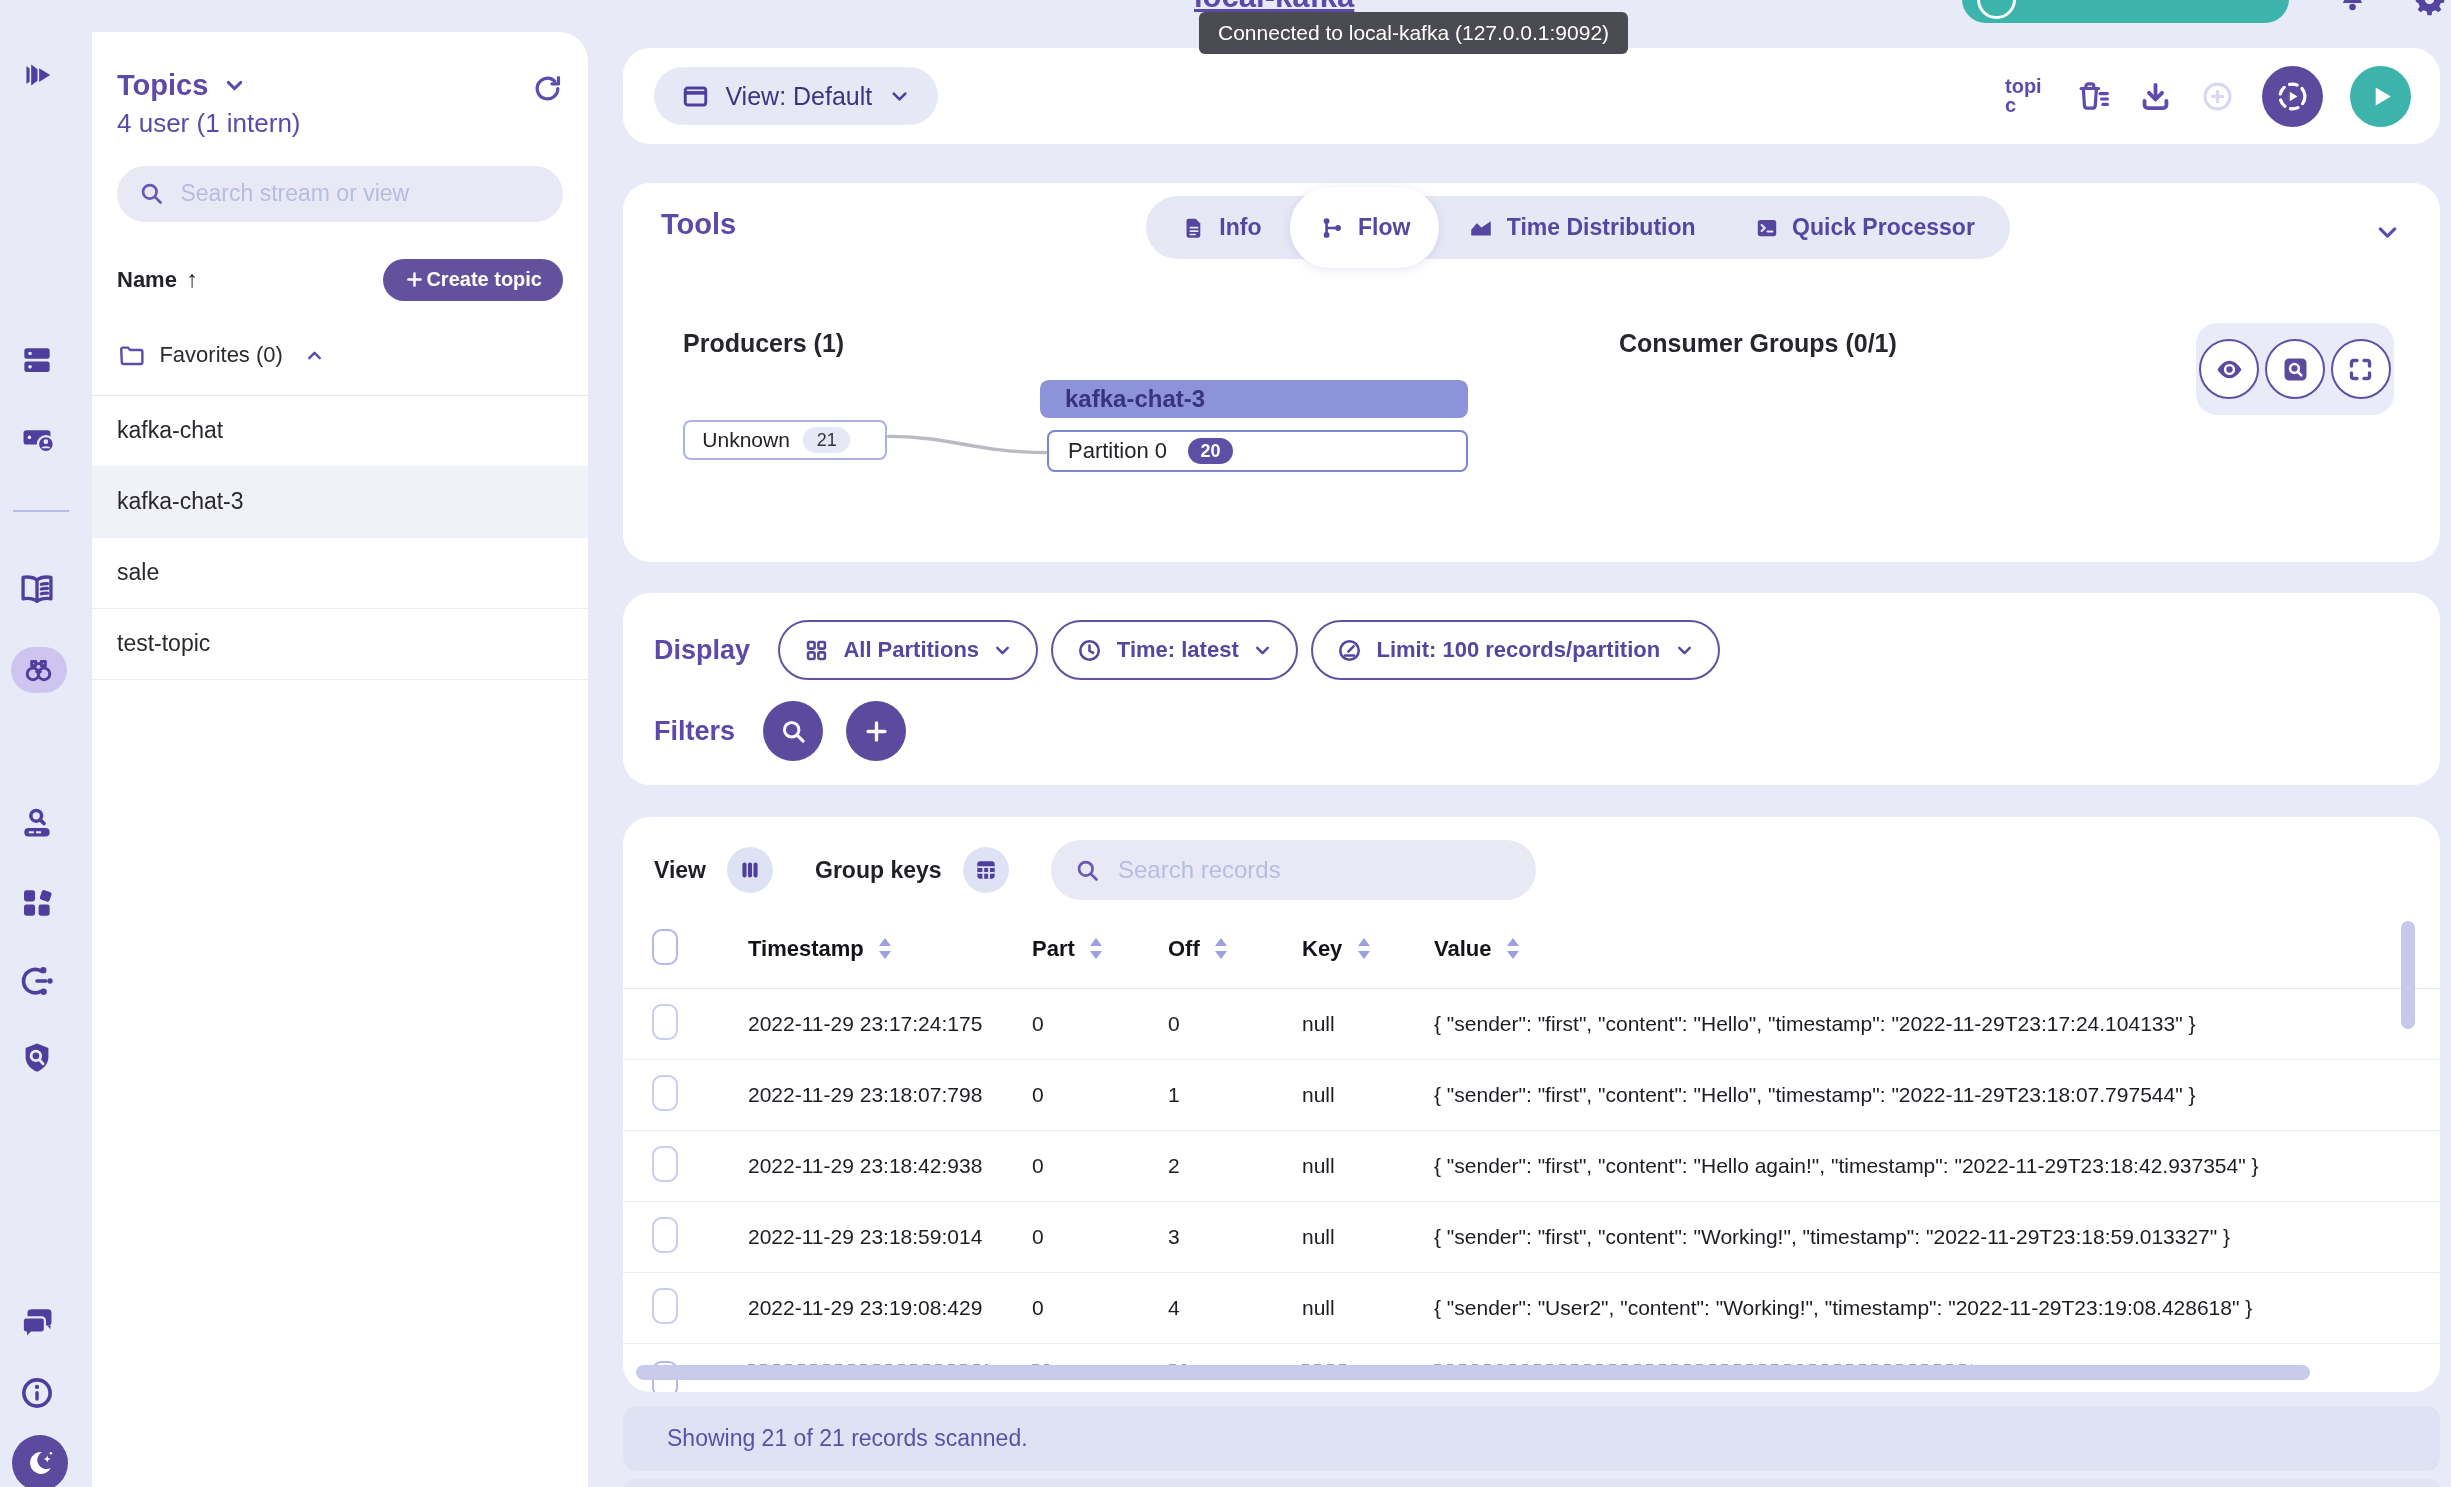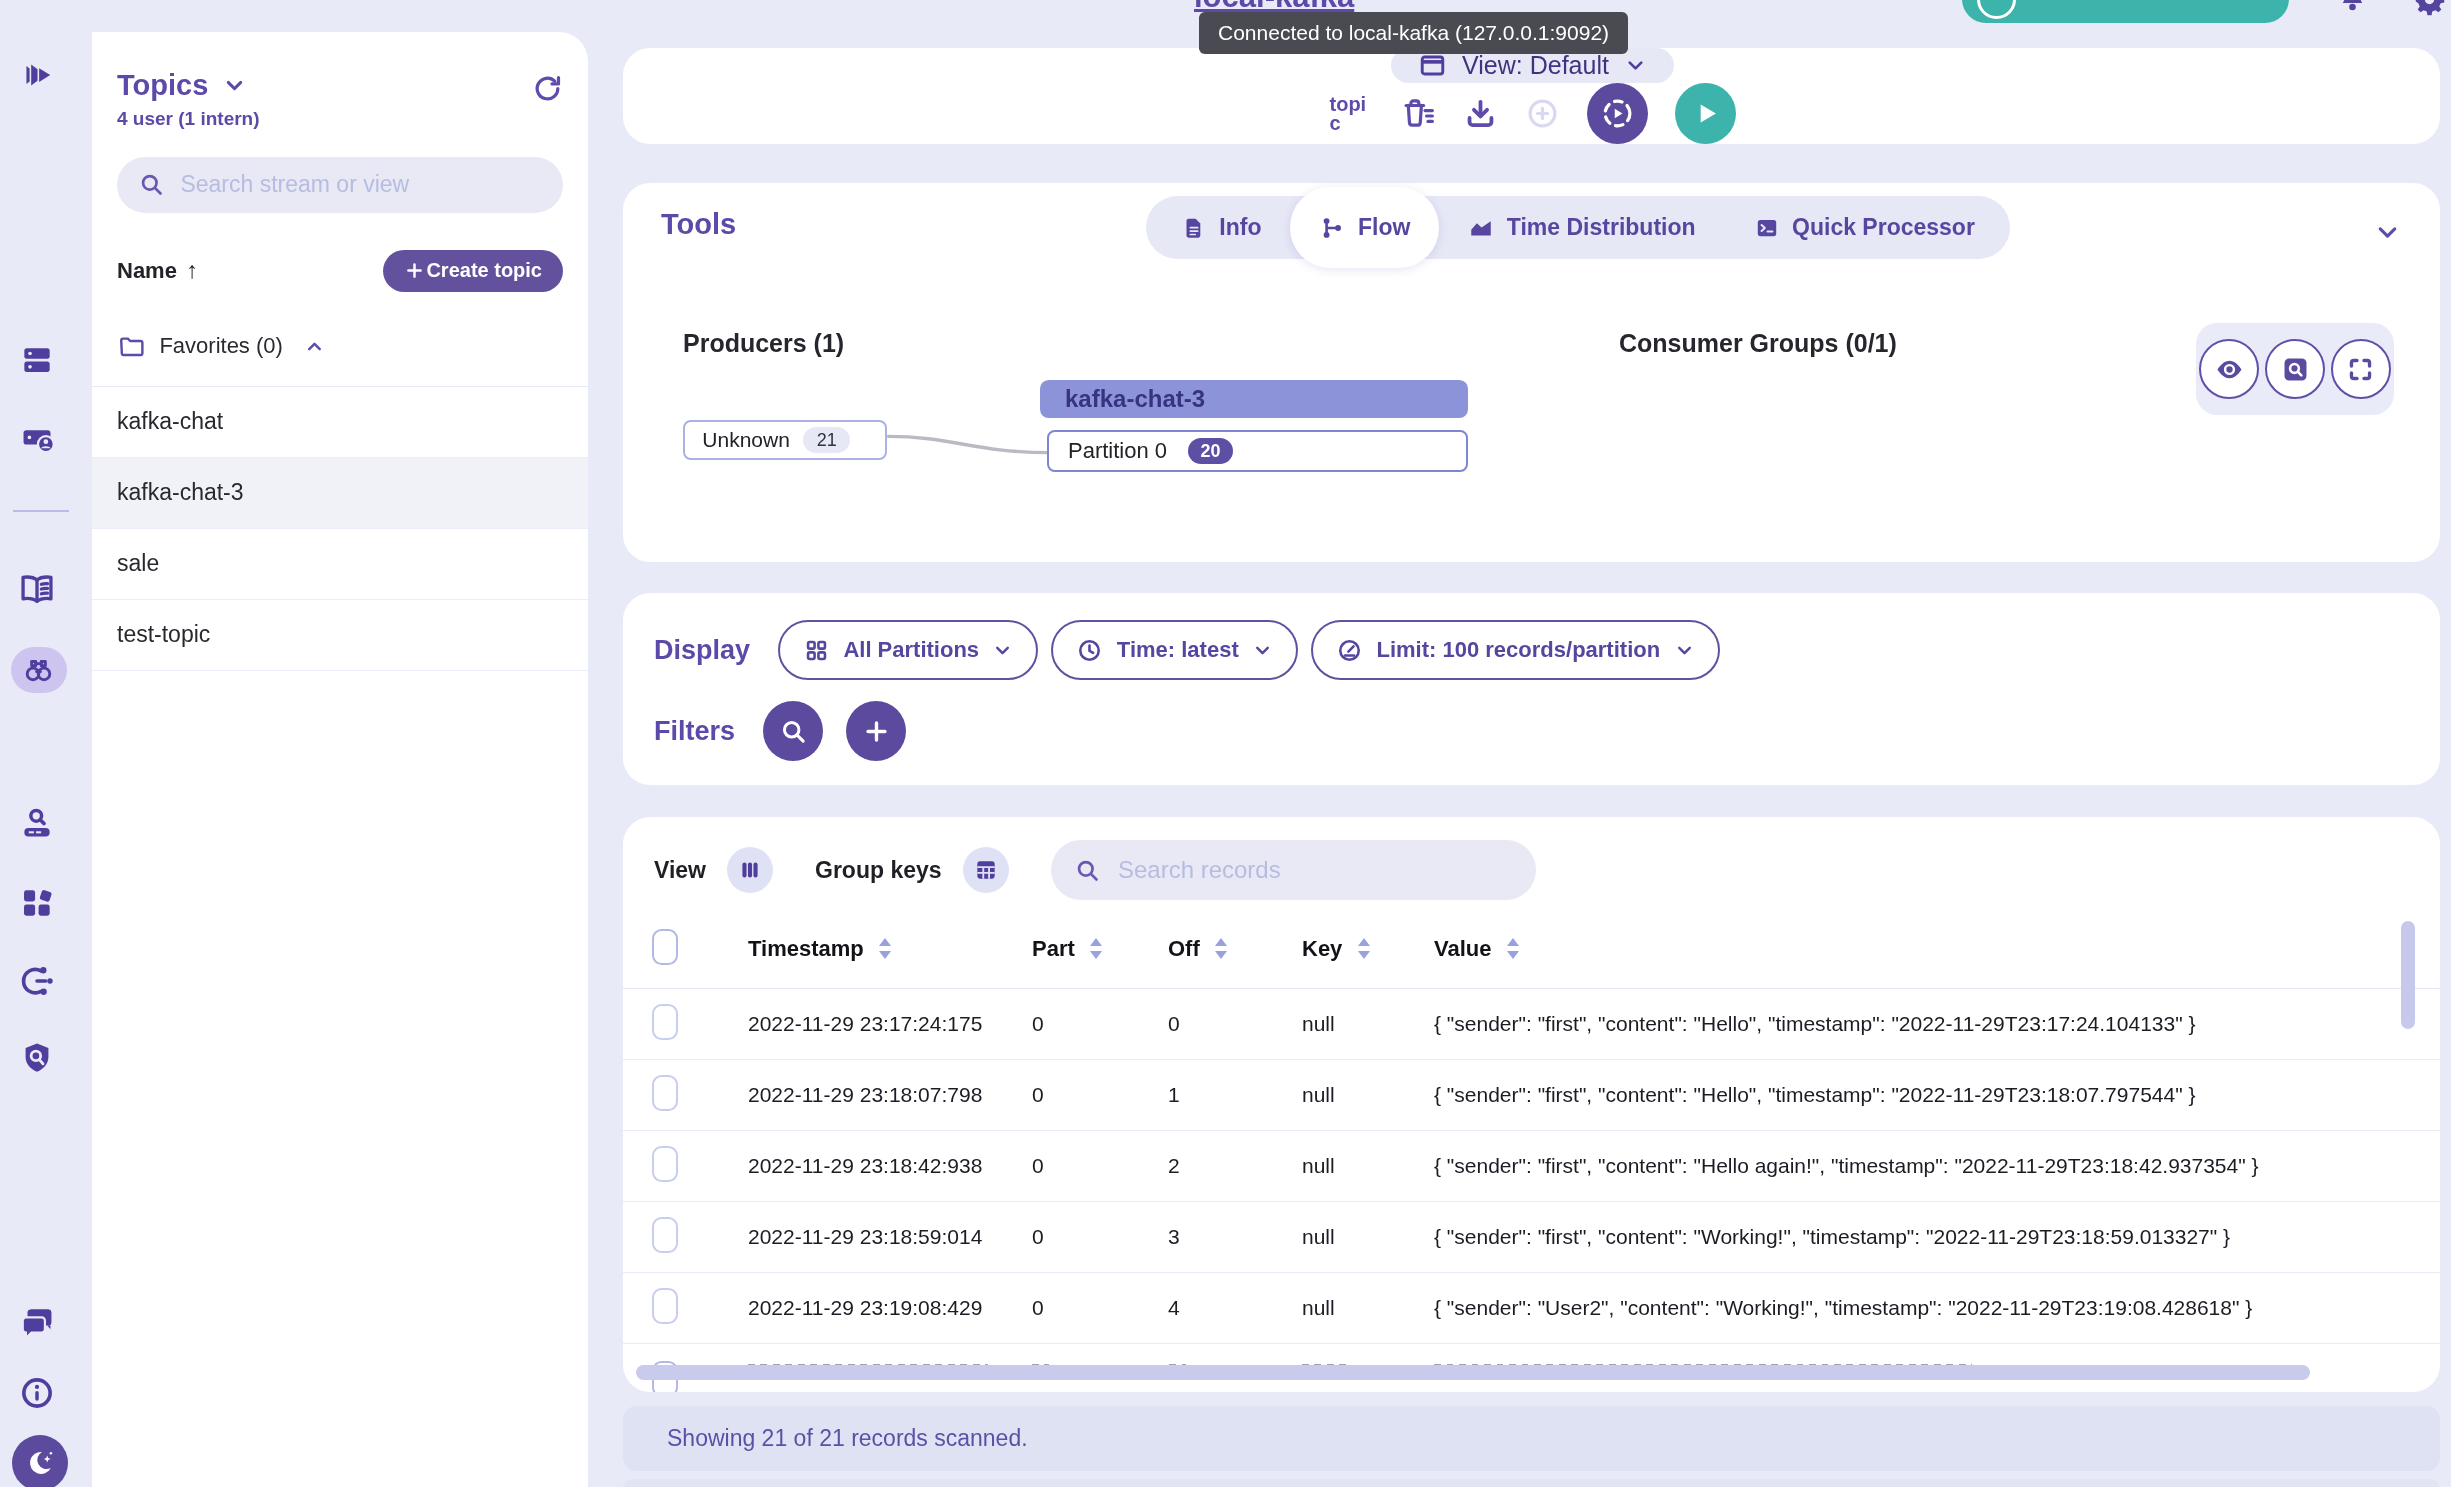--- a/index.html
+++ b/index.html
@@ -34,21 +34,21 @@
   
   .sidebar{position:absolute;left:92px;top:32px;width:496px;height:1455px;background:#fff;
            border-radius:0 29px 0 0;}
   .sb-pad{padding:37px 25px 0 25px;}
   .sb-toprow{display:flex;align-items:flex-start;justify-content:space-between;}
   .sb-title-wrap{display:flex;align-items:center;gap:13.4px;color:#5d49a7;}
   .sb-title{font-size:29px;font-weight:700;}
   .sb-title-wrap svg{width:25px;height:25px;}
   .sb-refresh{color:#5f4bab;margin-top:3.8px;cursor:pointer;}
   .sb-refresh svg{width:31px;height:31px;}
-  .sb-sub{font-size:19px;font-weight:700;color:#5d49a7;margin-top:5.8px;}
+  .sb-sub{font-size:26px;font-weight:400;color:#5d49a7;margin-top:5.8px;}
   .sb-search{margin-top:27px;height:56px;background:#e8e9f5;border-radius:28px;display:flex;
              align-items:center;padding:0 21px;gap:13.4px;color:#6a58b0;}
   .sb-search svg{width:27px;height:27px;flex:none;}
   .sb-search input{border:0;background:transparent;outline:none;font-size:23px;width:100%;
                    font-family:inherit;color:#3a3a55;}
   .sb-search input::placeholder{color:#b7bce1;}
   .sb-namerow{margin-top:37px;display:flex;align-items:center;justify-content:space-between;}
   .sb-name{font-size:22px;font-weight:700;color:#222228;display:flex;align-items:center;gap:9.6px;}
   .sb-name .arrow{font-size:23px;font-weight:700;}
   .btn-create{height:42px;border-radius:21px;background:#64519e;color:#fff;border:0;cursor:pointer;
@@ -62,21 +62,21 @@
   .topic-list{border-top:1.9px solid #e6e8f4;}
   .topic-row{height:70px;display:flex;align-items:center;padding-left:25px;font-size:23px;
              color:#28282e;border-bottom:1.9px solid #eceef8;cursor:pointer;}
   .topic-row.selected{background:#f1f1f8;}
 
   
   .card{position:absolute;left:623px;width:1817px;background:#fff;border-radius:27px;}
 
   
   #card-toolbar{top:48px;height:96px;display:flex;align-items:center;justify-content:space-between;
-                padding:0 29px 0 31px;box-sizing:border-box;flex-direction:column;}
+                padding:0 29px 0 31px;box-sizing:border-box;}
   .view-pill{height:58px;background:#e7e8f6;border-radius:29px;display:flex;align-items:center;
              gap:15.4px;padding:0 27px;cursor:pointer;color:#4f3e9e;}
   .view-pill .lbl{font-size:25px;font-weight:500;color:#3f3380;}
   .view-pill svg{width:29px;height:29px;}
   .view-pill svg.chev{width:23px;height:23px;}
   .tb-right{display:flex;align-items:center;gap:27px;}
   .codecs{width:44px;font-size:20px;font-weight:700;color:#5f4bab;line-height:0.95;
           word-break:break-all;text-align:left;cursor:pointer;}
   .tb-ic{color:#5f4bab;cursor:pointer;display:flex;}
   .tb-ic svg{width:35px;height:35px;}

